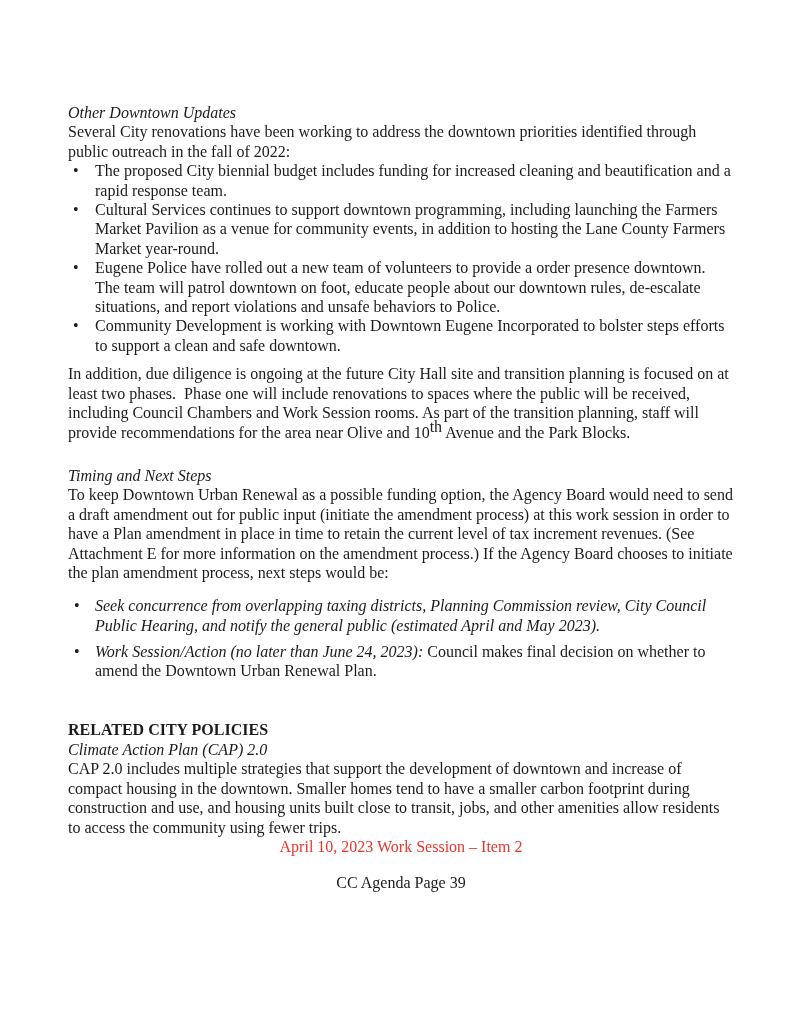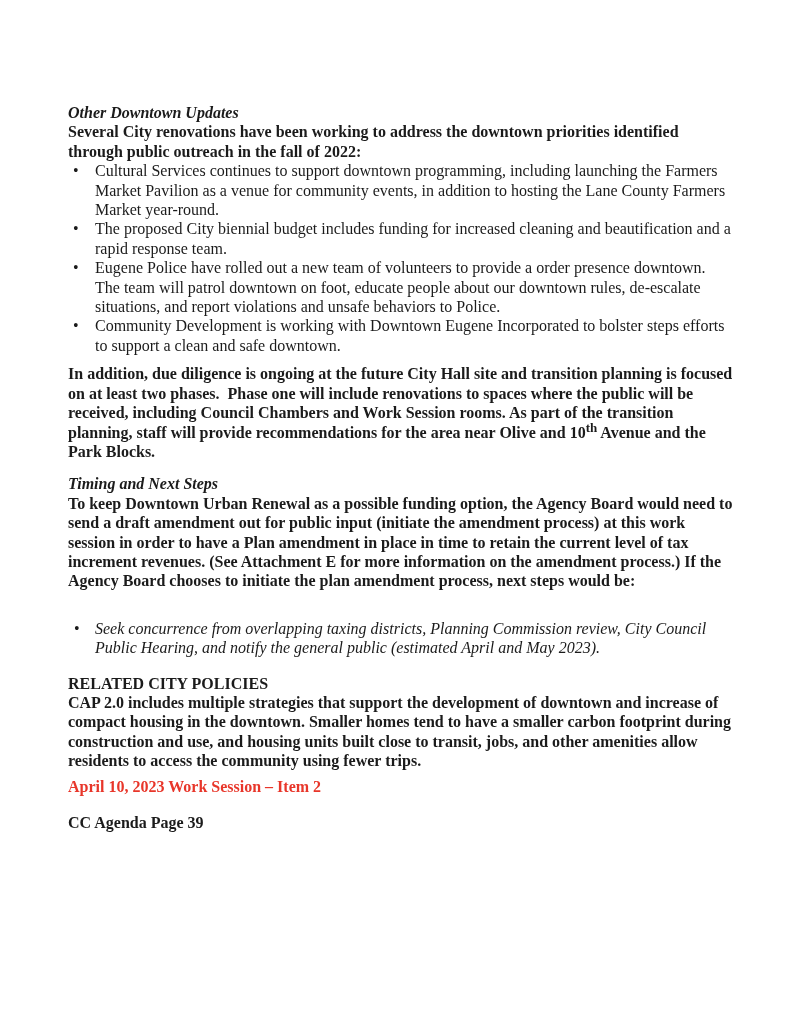--- a/index.html
+++ b/index.html
@@ -13,92 +13,93 @@
     width: 800px;
     height: 1035px;
     background: #ffffff;
     padding: 103px 66px 0 68px;
     font-family: "Liberation Serif", "DejaVu Serif", serif;
     font-size: 16px;
     line-height: 19.4px;
     color: #1b1b1b;
   }
   p, ul, li, section { margin: 0; padding: 0; }
-  p { white-space: pre-wrap; font-weight: bold; }
+  p { white-space: pre-wrap; }
   .italic { font-style: italic; }
   .bold   { font-weight: bold; }
   ul { list-style: none; }
   .tight-list li {
     position: relative;
     padding-left: 27px;
     white-space: pre-wrap;
   }
   .tight-list li::before {
     content: "\2022";
     position: absolute;
     left: 5px;
   }
-  .spaced-list { margin-top: 28px; }
+  .spaced-list { margin-top: 14px; }
   .spaced-list li {
     position: relative;
     padding-left: 27px;
     margin-bottom: 6.5px;
     white-space: pre-wrap;
   }
   .spaced-list li::before {
     content: "\2022";
     position: absolute;
     left: 6px;
     font-style: normal;
   }
   .city-hall-para { margin-top: 9px; }
-  .timing-heading-gap { margin-top: 13px; }
-  .policies-gap { margin-top: 16px; }
+  .timing-heading-gap { margin-top: 24px; }
+  .policies-gap { margin-top: 40px; }
   sup {
-    font-size: 13px;
+    font-size: 16px;
     line-height: 0;
     vertical-align: super;
   }
   .session-note {
-    margin-top: 6px;
-    text-align: left;
+    text-align: center;
   }
   .page-label {
     margin-top: 17px;
-    text-align: left;
+    text-align: center;
   }
 </style>
 </head>
 <body>
 
 <div class="page">
 
   <section>
     <p class="italic">Other Downtown Updates</p>
     <p>Several City renovations have been working to address the downtown priorities identified through public outreach in the fall of 2022:</p>
     <ul class="tight-list">
+      <li>The proposed City biennial budget includes funding for increased cleaning and beautification and a rapid response team.</li>
       <li>Cultural Services continues to support downtown programming, including launching the Farmers Market Pavilion as a venue for community events, in addition to hosting the Lane County Farmers Market year-round.</li>
-      <li>The proposed City biennial budget includes funding for increased cleaning and beautification and a rapid response team.</li>
       <li>Eugene Police have rolled out a new team of volunteers to provide a order presence downtown. The team will patrol downtown on foot, educate people about our downtown rules, de-escalate situations, and report violations and unsafe behaviors to Police.</li>
       <li>Community Development is working with Downtown Eugene Incorporated to bolster steps efforts to support a clean and safe downtown.</li>
     </ul>
   </section>
 
   <p class="city-hall-para"><span>In addition, due diligence is ongoing at the future City Hall site and transition planning is focused on at least two phases.  Phase one will include renovations to spaces where the public will be received, including Council Chambers and Work Session rooms. As part of the transition planning, staff will provide recommendations for the area near Olive and 10</span><sup>th</sup><span> Avenue and the Park Blocks.</span></p>
 
   <section>
     <p class="italic timing-heading-gap">Timing and Next Steps</p>
     <p>To keep Downtown Urban Renewal as a possible funding option, the Agency Board would need to send a draft amendment out for public input (initiate the amendment process) at this work session in order to have a Plan amendment in place in time to retain the current level of tax increment revenues. (See Attachment E for more information on the amendment process.) If the Agency Board chooses to initiate the plan amendment process, next steps would be:</p>
     <ul class="spaced-list">
       <li><span class="italic">Seek concurrence from overlapping taxing districts, Planning Commission review, City Council Public Hearing, and notify the general public (estimated April and May 2023).</span><span></span></li>
+      <li><span class="italic">Work Session/Action (no later than June 24, 2023): </span><span>Council makes final decision on whether to amend the Downtown Urban Renewal Plan.</span></li>
     </ul>
   </section>
 
   <section class="policies-gap">
     <p class="bold">RELATED CITY POLICIES</p>
+    <p class="italic">Climate Action Plan (CAP) 2.0</p>
     <p>CAP 2.0 includes multiple strategies that support the development of downtown and increase of compact housing in the downtown. Smaller homes tend to have a smaller carbon footprint during construction and use, and housing units built close to transit, jobs, and other amenities allow residents to access the community using fewer trips.</p>
   </section>
 
   <p class="session-note" style="color: rgb(232, 54, 42);">April 10, 2023 Work Session – Item 2</p>
 
   <p class="page-label">CC Agenda Page 39</p>
 
 </div>
 
 </body></html>

